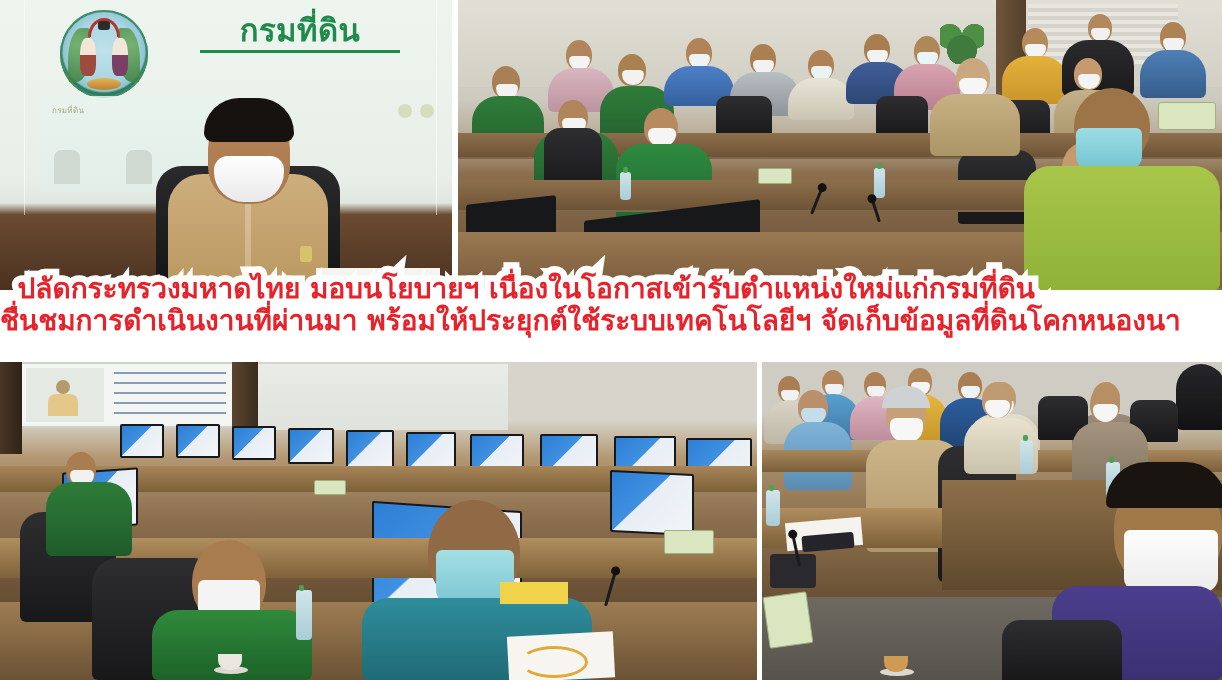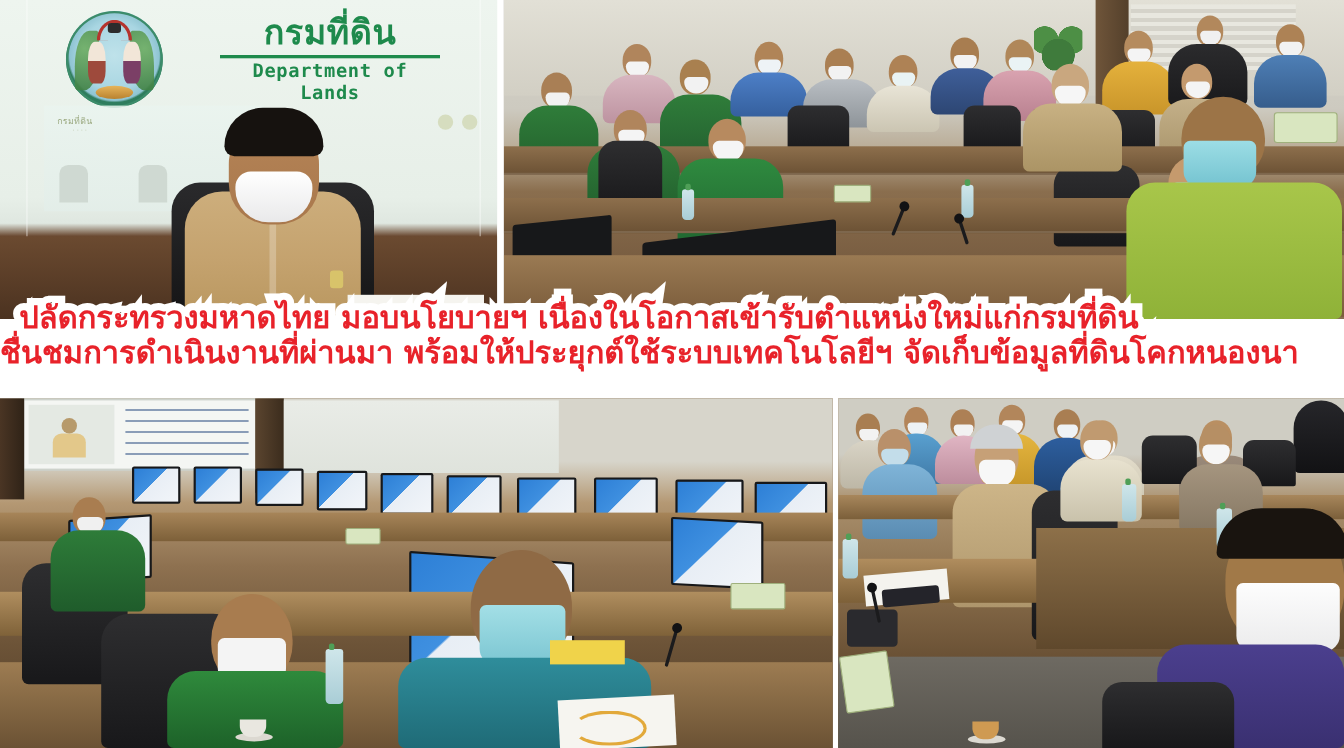--- a/index.html
+++ b/index.html
@@ -142,21 +142,20 @@
       <div class="top"></div>
       <div class="horse"></div>
       <div class="fig f1"></div>
       <div class="fig f2"></div>
       <div class="base"></div>
     </div>
 
     <div class="dol-wordmark">
       <div class="dol-th">กรมที่ดิน</div>
       <div class="dol-rule"></div>
-      <div class="dol-en">Department of Lands</div>
     </div>
 
     <div class="proj-screen"></div>
     <div class="proj-title">กรมที่ดิน</div>
     <div class="proj-sub">· · · ·</div>
     <div class="proj-b1"></div>
     <div class="proj-b2"></div>
     <div class="proj-dotA"></div>
     <div class="proj-dotB"></div>
 

